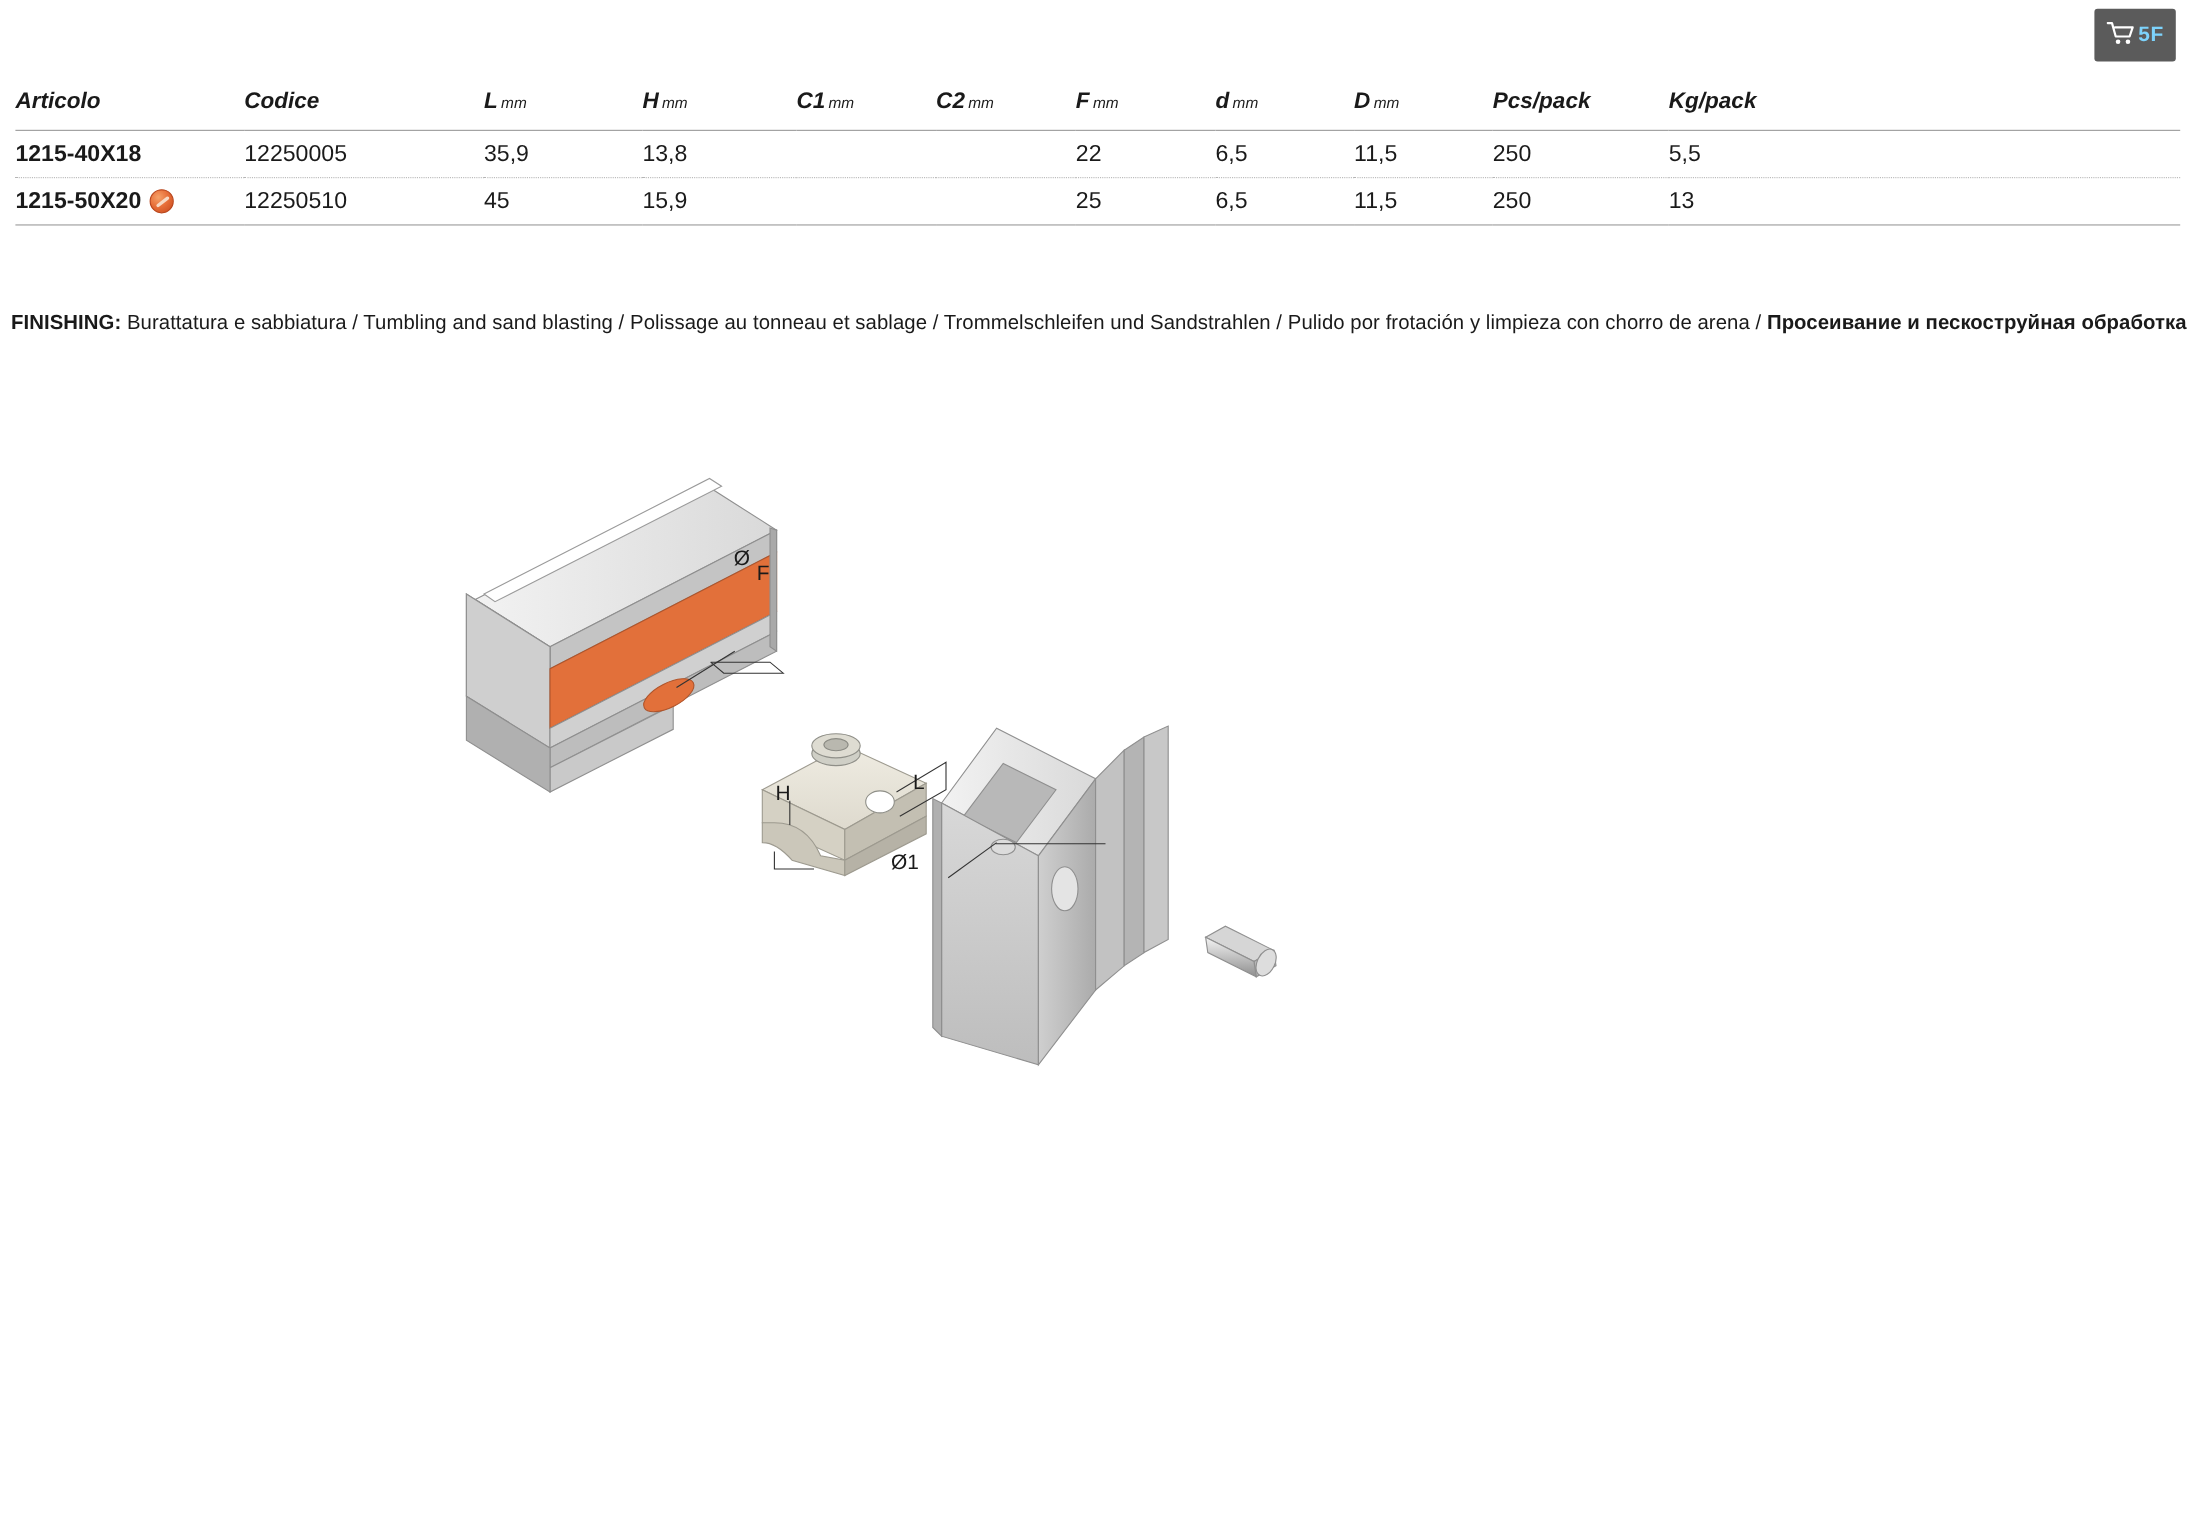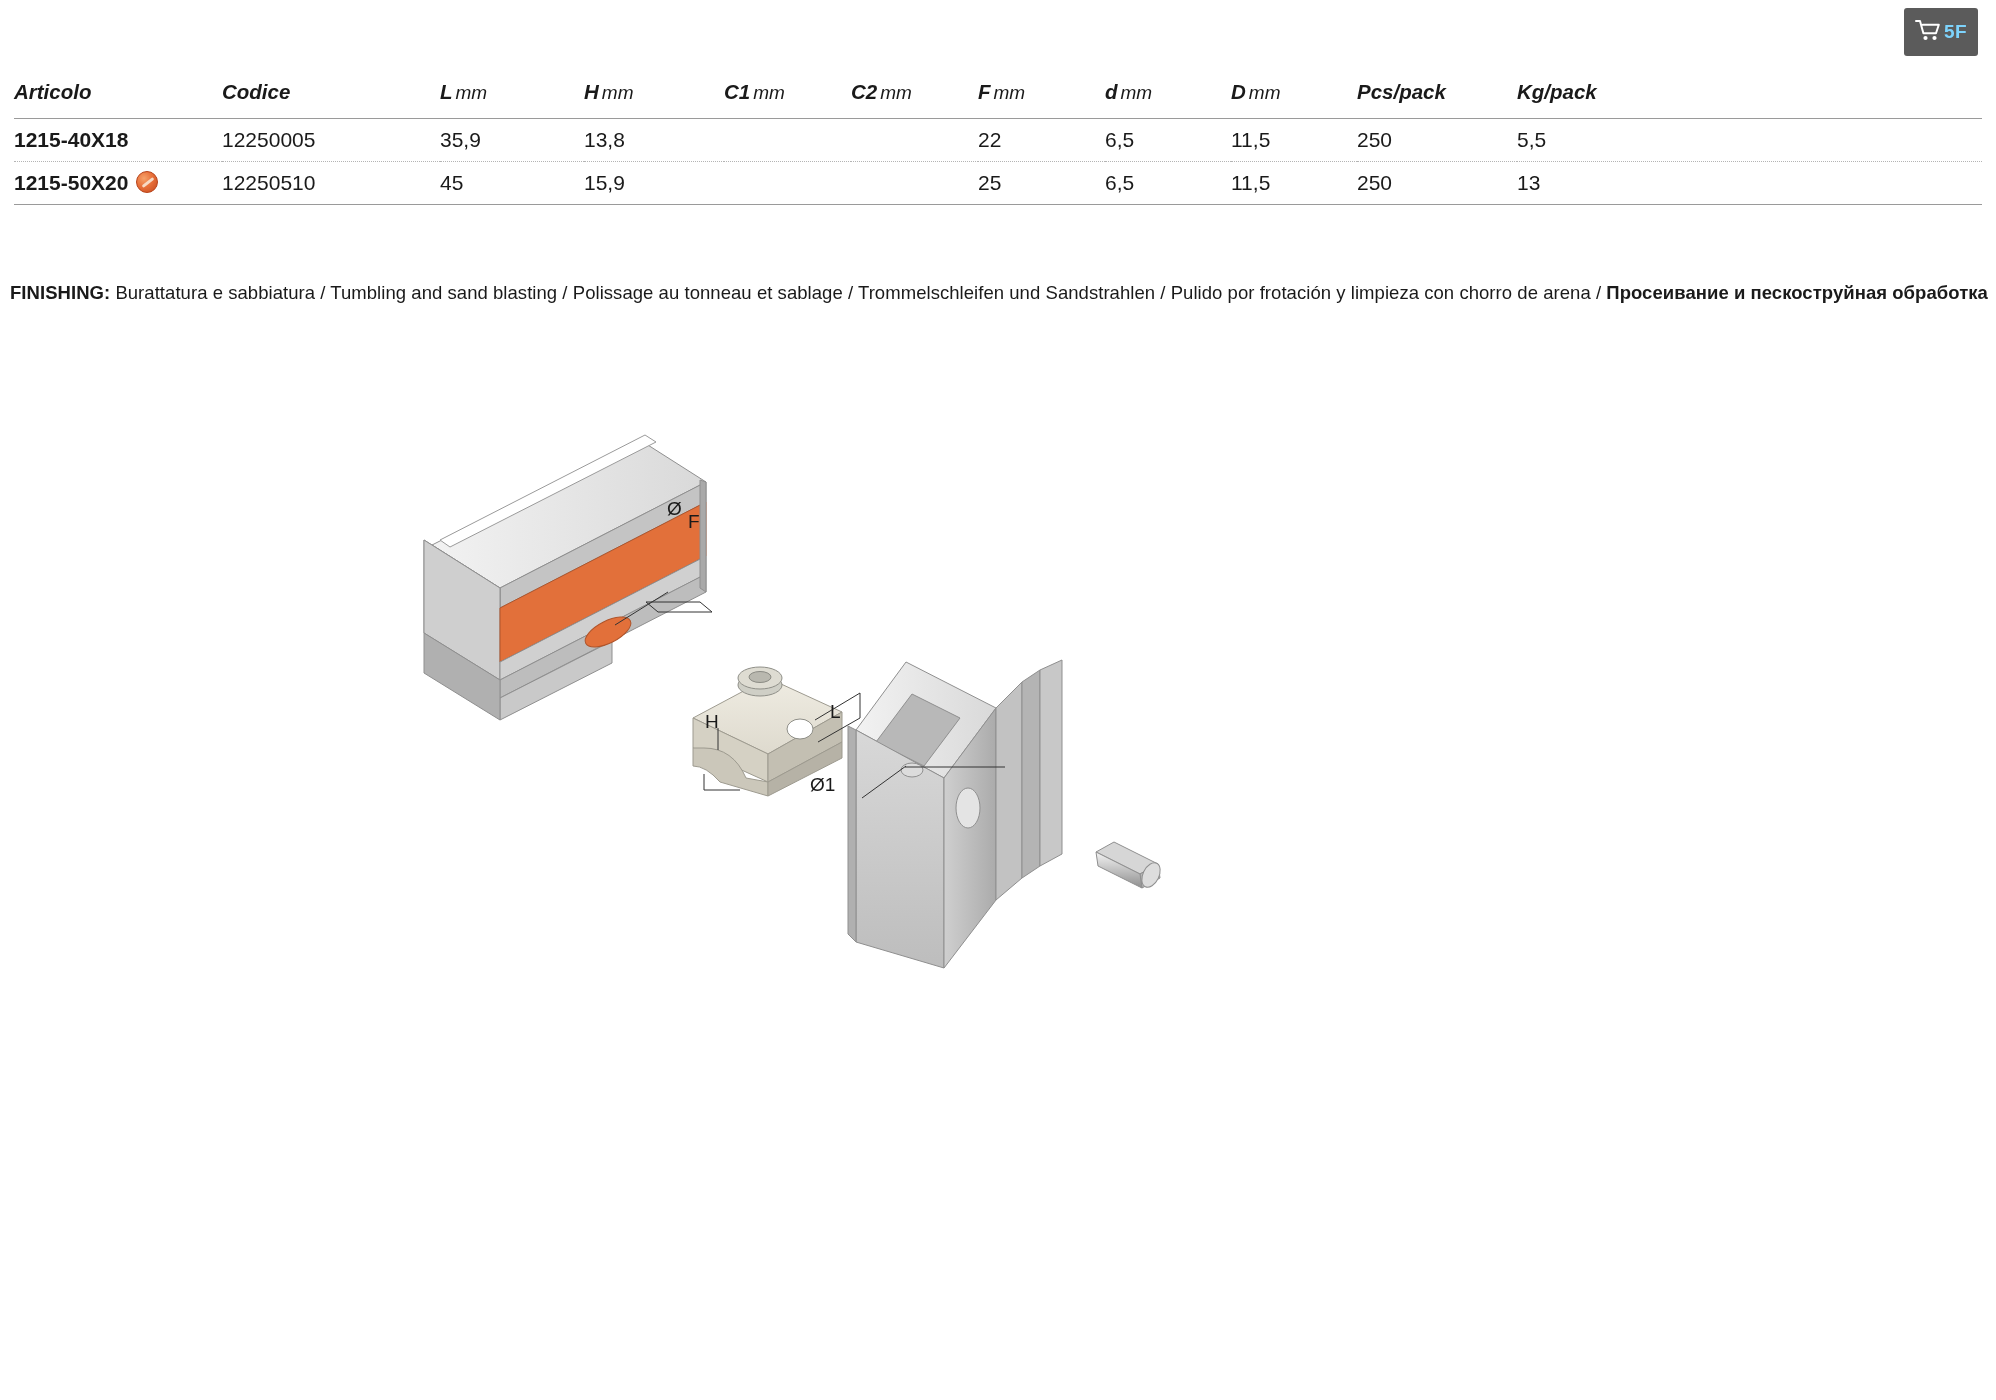--- a/index.html
+++ b/index.html
@@ -62,39 +62,40 @@
     padding: 0 0 14px 0;
     vertical-align: bottom;
     white-space: nowrap;
   }
   table.spec thead tr {
     border-bottom: 1.5px solid #9a9a9a;
     font-style: italic;
   }
   table.spec thead th .unit {
     font-weight: normal;
-    font-size: 19px;
+    font-size: 14px;
     padding-left: 3px;
   }
   table.spec tbody td {
     padding: 9px 0 9px 0;
     border-bottom: 1px dotted #b4b4b4;
     vertical-align: middle;
     white-space: nowrap;
     font-size: 21px;
   }
   table.spec tbody tr:last-child td {
     border-bottom: 1.5px solid #9a9a9a;
   }
   td.art {
     font-weight: bold;
     font-size: 20.5px;
   }
   .art-cell {
     display: flex;
+    align-items: center;
     gap: 8px;
   }
   .disc-icon {
     display: inline-block;
     width: 22px;
     height: 22px;
     border-radius: 50%;
     background: radial-gradient(circle at 35% 32%, #f6a26a 0%, #e8703a 45%, #c7481c 100%);
     border: 1px solid #b8451c;
     position: relative;

